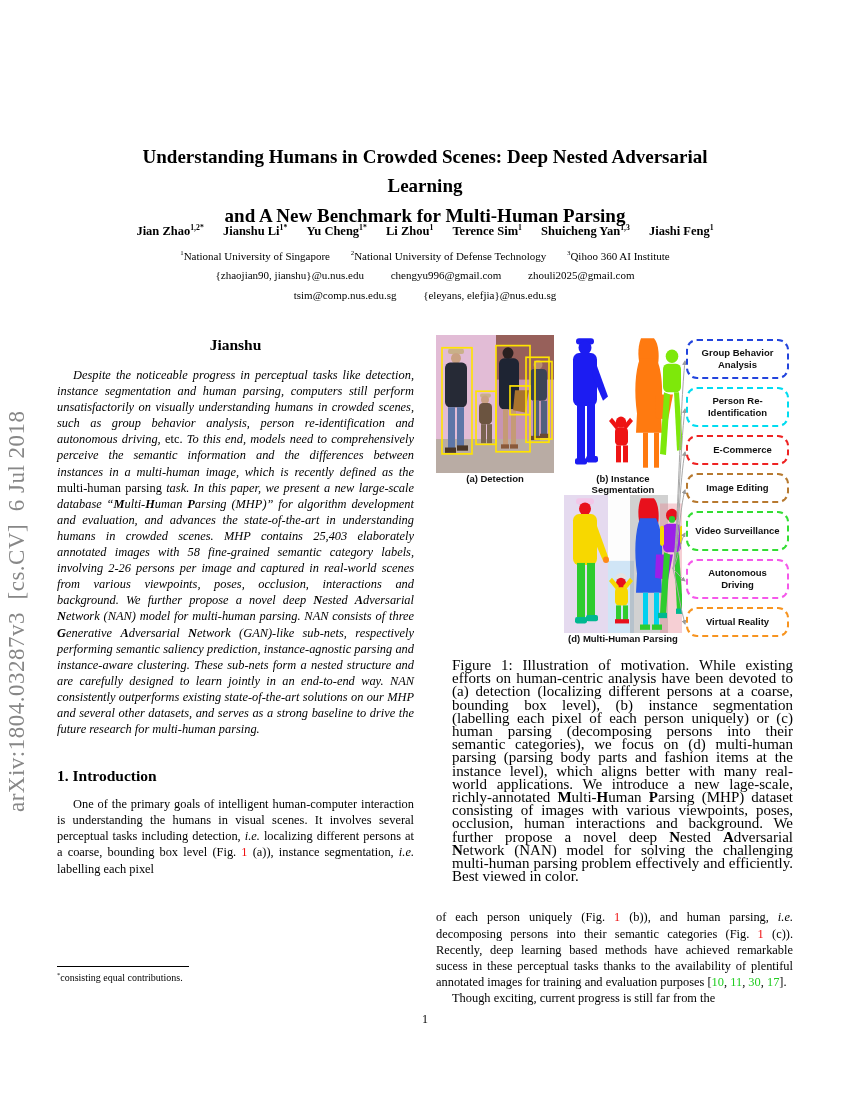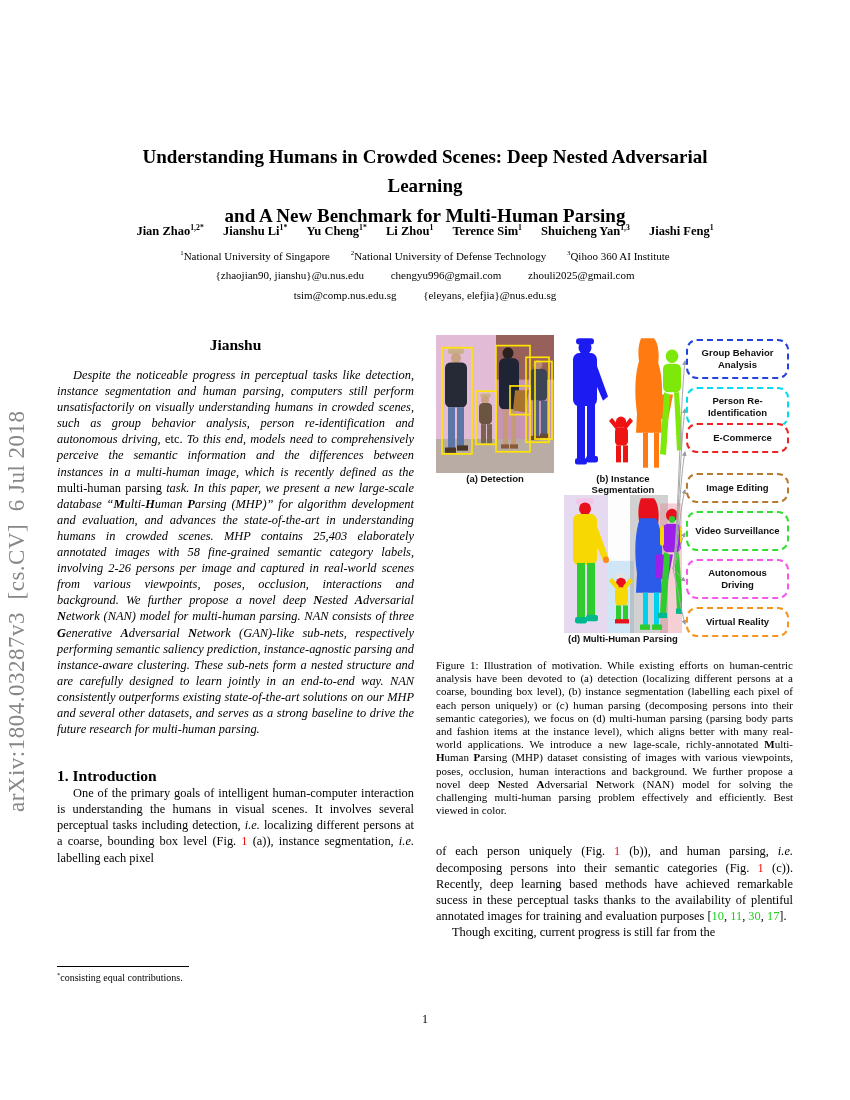--- a/index.html
+++ b/index.html
@@ -26,21 +26,21 @@
 
   
   .col-left{position:absolute;left:57px;top:336px;width:357px;}
   .col-right{position:absolute;left:436px;top:335px;width:357px;}
 
   .abs-heading{text-align:center;font-size:15.5px;font-weight:bold;margin:0;}
   .para{font-size:12.4px;line-height:16.1px;text-align:justify;margin:0;}
   .indent{text-indent:16px;}
   .abs-body{margin-top:13px;font-style:italic;}
   .sec-heading{font-size:15.5px;font-weight:bold;margin:30px 0 0 0;}
-  .intro-p{}
+  .intro-p{margin-top:11px;}
 
   .seg-i{font-style:italic;}
   .seg-r{font-style:normal;}
   .seg-b{font-weight:bold;}
   .seg-bi{font-weight:bold;font-style:italic;}
   .seg-red{color:#ee1111;}
   .seg-green{color:#21cc21;}
   .seg-sup{vertical-align:super;font-size:.65em;}
 
   
@@ -52,21 +52,21 @@
   .sf-a{left:0;top:0;} .sf-b{left:128px;top:0;}
   .sf-c{left:0;top:160px;} .sf-d{left:128px;top:160px;}
 
   .appbox{position:absolute;left:250px;width:103px;box-sizing:border-box;
           border:2.2px dashed #333;border-radius:11px;background:#fff;
           display:flex;align-items:center;justify-content:center;text-align:center;
           font-family:"Liberation Sans",sans-serif;font-weight:bold;font-size:9.5px;
           line-height:1.25;padding:2px 4px;z-index:2;color:#111;}
   .arrows{position:absolute;left:234px;top:2px;z-index:1;}
 
-  .caption{margin-top:8px;font-size:11px;line-height:13.2px;text-align:justify;}
+  .caption{margin-top:8px;font-size:15px;line-height:13.2px;text-align:justify;margin-left:16px;}
   .rc-body{margin-top:26px;}
 
   
   .footnote{position:absolute;left:57px;top:966px;width:357px;font-size:10px;}
   .footnote-rule{width:132px;border-top:1px solid #000;margin-bottom:4px;}
   .footnote-text{margin:0;}
 
   .pageno{position:absolute;left:0;top:1012px;width:850px;text-align:center;font-size:12px;}
 </style>
 </head>
@@ -276,21 +276,21 @@
           <path d="M3,232 C8,210 10,140 15,115" marker-end="url(#ah)"></path>
           <path d="M3,232 C8,215 10,170 15,153" marker-end="url(#ah)"></path>
           <path d="M3,232 C8,222 10,205 15,196" marker-end="url(#ah)"></path>
           <path d="M3,232 C8,236 10,240 15,244" marker-end="url(#ah)"></path>
           <path d="M3,232 C8,250 10,270 15,287" marker-end="url(#ah)"></path>
         </g>
       </svg>
 
       <div class="appbox" style="top: 4px; height: 40px; border-color: rgb(34, 68, 221);">Group Behavior Analysis</div>
       <div class="appbox" style="top: 52px; height: 40px; border-color: rgb(0, 220, 240);">Person Re-Identification</div>
-      <div class="appbox" style="top: 88px; height: 30px; border-color: rgb(238, 34, 34); padding-left: 14px;">E-Commerce</div>
+      <div class="appbox" style="top: 100px; height: 30px; border-color: rgb(238, 34, 34); padding-left: 14px;">E-Commerce</div>
       <div class="appbox" style="top: 138px; height: 30px; border-color: rgb(183, 121, 47);">Image Editing</div>
       <div class="appbox" style="top: 176px; height: 40px; border-color: rgb(51, 221, 51);">Video Surveillance</div>
       <div class="appbox" style="top: 224px; height: 40px; border-color: rgb(245, 88, 234);">Autonomous Driving</div>
       <div class="appbox" style="top: 272px; height: 30px; border-color: rgb(247, 148, 32);">Virtual Reality</div>
     </div>
 
     <p class="caption"><span>Figure 1: Illustration of motivation. While existing efforts on human-centric analysis have been devoted to (a) detection (localizing different persons at a coarse, bounding box level), (b) instance segmentation (labelling each pixel of each person uniquely) or (c) human parsing (decomposing persons into their semantic categories), we focus on (d) multi-human parsing (parsing body parts and fashion items at the instance level), which aligns better with many real-world applications. We introduce a new lage-scale, richly-annotated </span><span class="seg-b">M</span><span>ulti-</span><span class="seg-b">H</span><span>uman </span><span class="seg-b">P</span><span>arsing (MHP) dataset consisting of images with various viewpoints, poses, occlusion, human interactions and background. We further propose a novel deep </span><span class="seg-b">N</span><span>ested </span><span class="seg-b">A</span><span>dversarial </span><span class="seg-b">N</span><span>etwork (NAN) model for solving the challenging multi-human parsing problem effectively and efficiently. Best viewed in color.</span></p>
 
     <p class="para rc-body"><span>of each person uniquely (Fig. </span><span class="seg-red">1</span><span> (b)), and human parsing, </span><span class="seg-i">i.e.</span><span> decomposing persons into their semantic categories (Fig. </span><span class="seg-red">1</span><span> (c)). Recently, deep learning based methods have achieved remarkable sucess in these perceptual tasks thanks to the availability of plentiful annotated images for training and evaluation purposes [</span><span class="seg-green">10</span><span>, </span><span class="seg-green">11</span><span>, </span><span class="seg-green">30</span><span>, </span><span class="seg-green">17</span><span>].</span></p>
     <p class="para indent"><span>Though exciting, current progress is still far from the</span></p>

